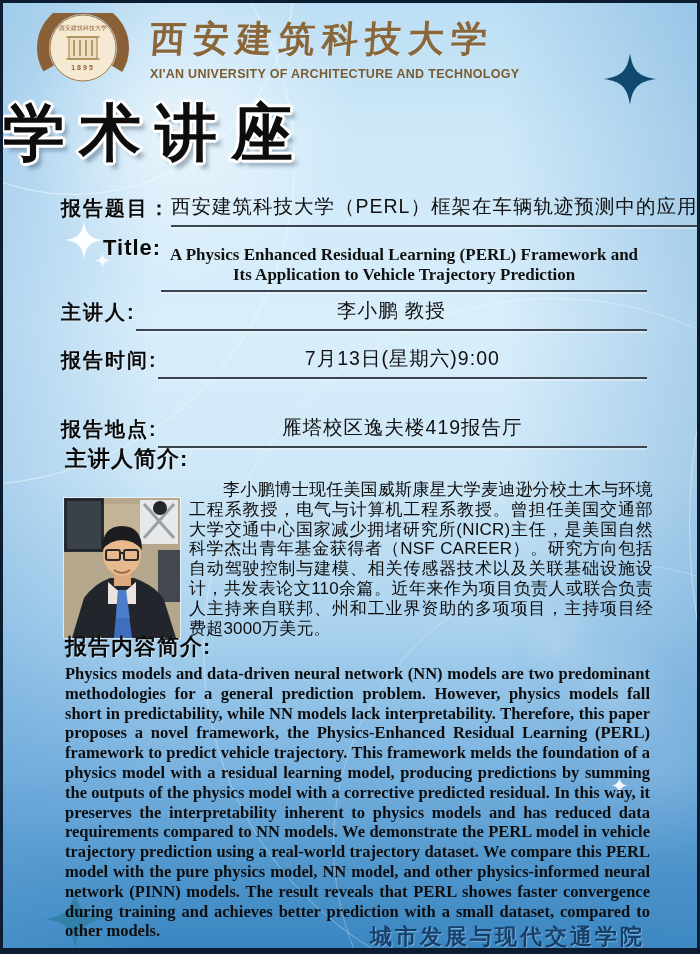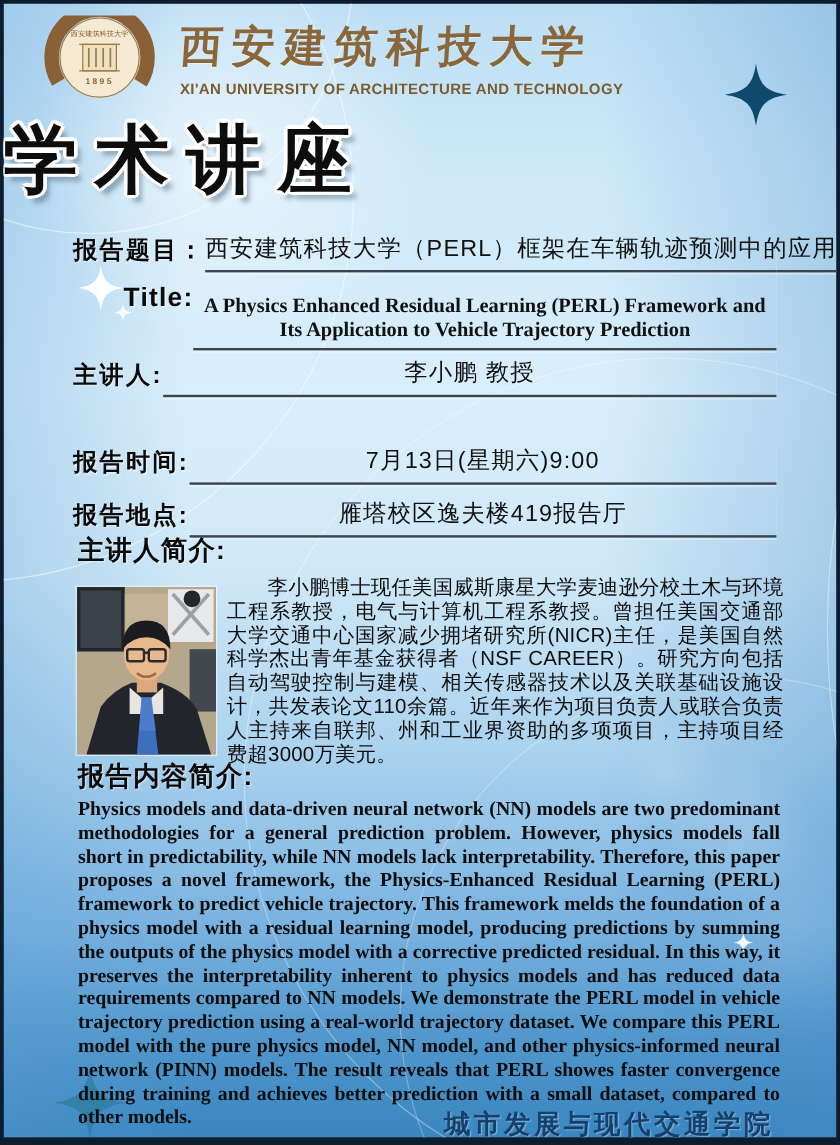--- a/index.html
+++ b/index.html
@@ -67,35 +67,35 @@
     flex:1;text-align:center;font-size:19px;color:#111;
     border-bottom:2px solid #3a4550;padding-bottom:5px;
     box-shadow:0 2px 0 rgba(255,255,255,.35);
     white-space:nowrap;
   }
   .row-topic{top:184px;height:40px;}
   .row-title{top:220px;height:54px;align-items:center;}
   .row-title .flabel{margin-left:42px;font-size:22px;letter-spacing:1px;}
   .row-title .fvalue{white-space:normal;font-family:"Liberation Serif","DejaVu Serif",serif;font-weight:bold;font-size:17px;line-height:1.2;}
   .row-speaker{top:288px;height:40px;}
-  .row-time{top:360px;height:41px;}
+  .row-time{top:335px;height:41px;}
   .row-venue{top:404px;height:41px;}
   .fvalue.cnval{font-size:19.5px;letter-spacing:1px;}
 
   .section-heading{
     position:absolute;left:62px;
     font-size:22px;font-weight:bold;color:#0a0a0a;letter-spacing:1px;
     text-shadow:1px 1px 1px rgba(255,255,255,.5);
   }
   .bio-heading{top:441px;}
   .abstract-heading{top:629px;}
 
   .bio-body{
     position:absolute;left:61px;top:477px;right:44px;
-    display:flex;align-items:center;
+    display:flex;align-items:flex-end;
   }
   .speaker-photo{
     flex:0 0 116px;width:116px;height:140px;margin-right:9px;
     outline:1px solid rgba(255,255,255,.6);
   }
   .bio-text{
     flex:1;margin:0;font-size:17px;line-height:19.8px;color:#0e0e0e;
     text-align:justify;text-indent:2em;letter-spacing:.2px;
   }
 

